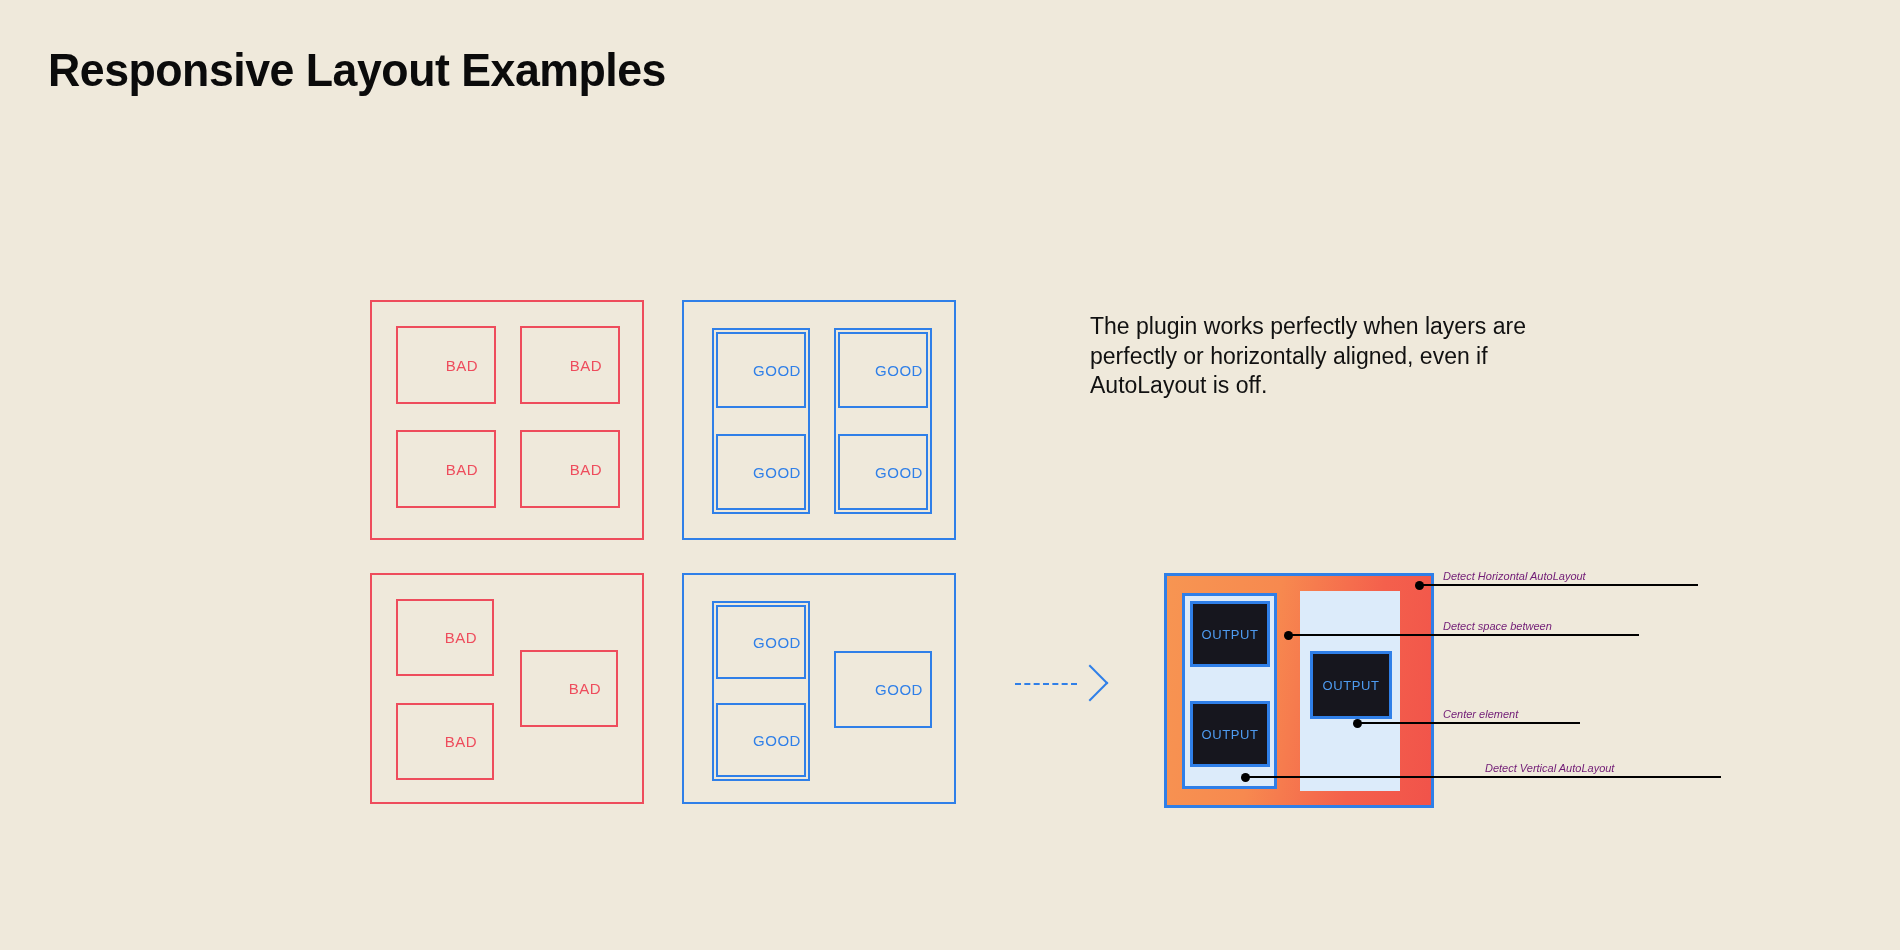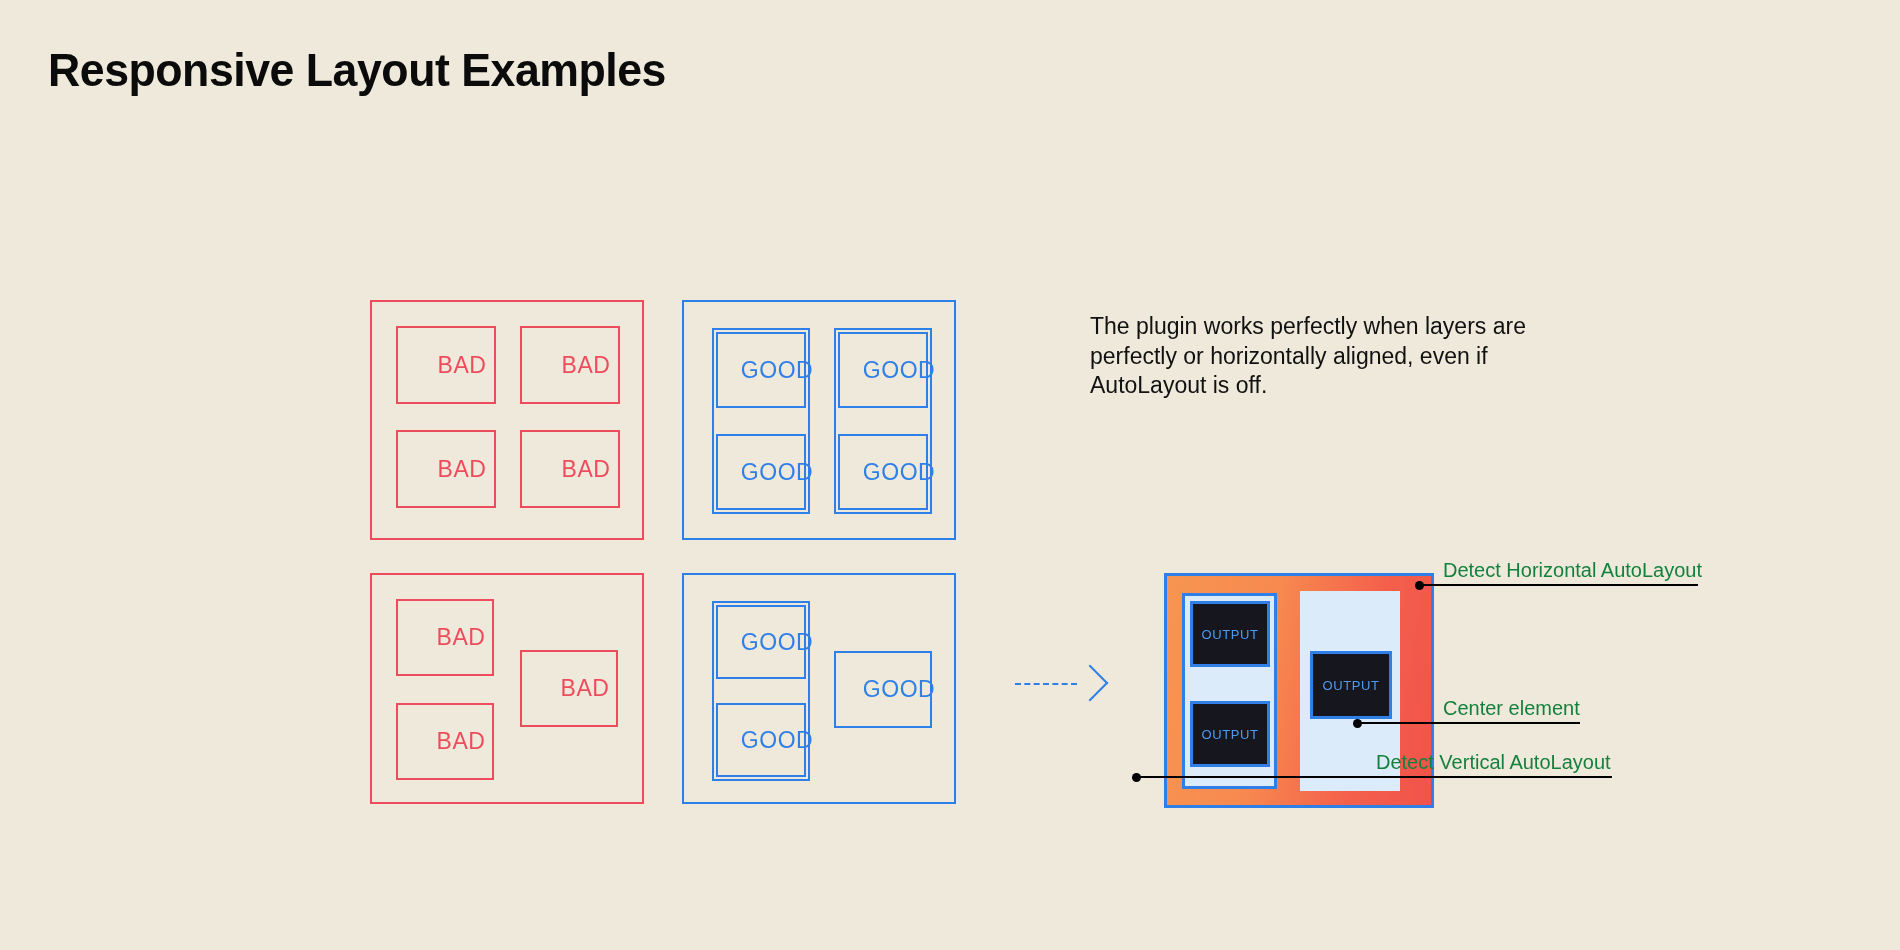--- a/index.html
+++ b/index.html
@@ -21,21 +21,21 @@
   }
 
   
   .panel { position: absolute; background: transparent; }
   .panel.bad  { border: 2px solid #EE4C5C; }
   .panel.good { border: 2px solid #2F7FE8; text-align: right; }
 
   .cell {
     position: absolute;
     display: flex; align-items: center; justify-content: center;
-    font-size: 23px; letter-spacing: 0.5px; padding-left: 32px;
+    font-size: 15px; letter-spacing: 0.5px; padding-left: 32px;
   }
   .cell.bad  { border: 2px solid #EE4C5C; color: #EE4C5C; }
   .cell.good { border: 2px solid #2F7FE8; color: #2F7FE8; }
   .group { position: absolute; border: 2px solid #2F7FE8; }
 
   
   .arrow { position: absolute; }
   .arrow .shaft {
     position: absolute; left: 0; top: 50%;
     width: 62px; height: 0;
@@ -78,21 +78,21 @@
     background: #16161E;
     border: 3px solid #2F7FE8;
     display: flex; align-items: center; justify-content: center;
     color: #4E9BF0; font-size: 13px; letter-spacing: 0.6px;
   }
 
   
   .callout { position: absolute; }
   .callout .lbl {
     position: absolute; left: 0; bottom: 4px;
-    white-space: nowrap; font-size: 20px; color: #15803d;
+    white-space: nowrap; font-size: 11px; color: #701a75; font-style: italic;
   }
   .callout .rule {
     position: absolute; left: 0; bottom: 0; height: 0;
     border-top: 2.5px solid #000;
   }
   .callout .lead {
     position: absolute; bottom: 0; height: 0;
     border-top: 2.5px solid #000;
   }
   .callout .dot {
@@ -157,28 +157,34 @@
     <div class="out-box" style="left:146px; top:78px; width:82px; height:68px;">OUTPUT</div>
   </div>
 
   <div class="callout" style="left:1443px; top:548px; width:260px; height:38px;">
     <div class="lbl">Detect Horizontal AutoLayout</div>
     <div class="rule" style="width:255px;"></div>
     <div class="lead" style="left:-24px; width:26px;"></div>
     <div class="dot" style="left:-28px;"></div>
   </div>
 
+  <div class="callout" style="left:1443px; top:598px; width:200px; height:38px;">
+    <div class="lbl">Detect space between</div>
+    <div class="rule" style="width:196px;"></div>
+    <div class="lead" style="left:-155px; width:157px;"></div>
+    <div class="dot" style="left:-159px;"></div>
+  </div>
 
   <div class="callout" style="left:1443px; top:686px; width:140px; height:38px;">
     <div class="lbl">Center element</div>
     <div class="rule" style="width:137px;"></div>
     <div class="lead" style="left:-86px; width:88px;"></div>
     <div class="dot" style="left:-90px;"></div>
   </div>
 
-  <div class="callout" style="left:1376px; top:740px; width:240px; height:38px;">
+  <div class="callout" style="left:1485px; top:740px; width:240px; height:38px;">
     <div class="lbl">Detect Vertical AutoLayout</div>
     <div class="rule" style="width:236px;"></div>
     <div class="lead" style="left:-240px; width:242px;"></div>
     <div class="dot" style="left:-244px;"></div>
   </div>
 
 </div>
 
 </body></html>

